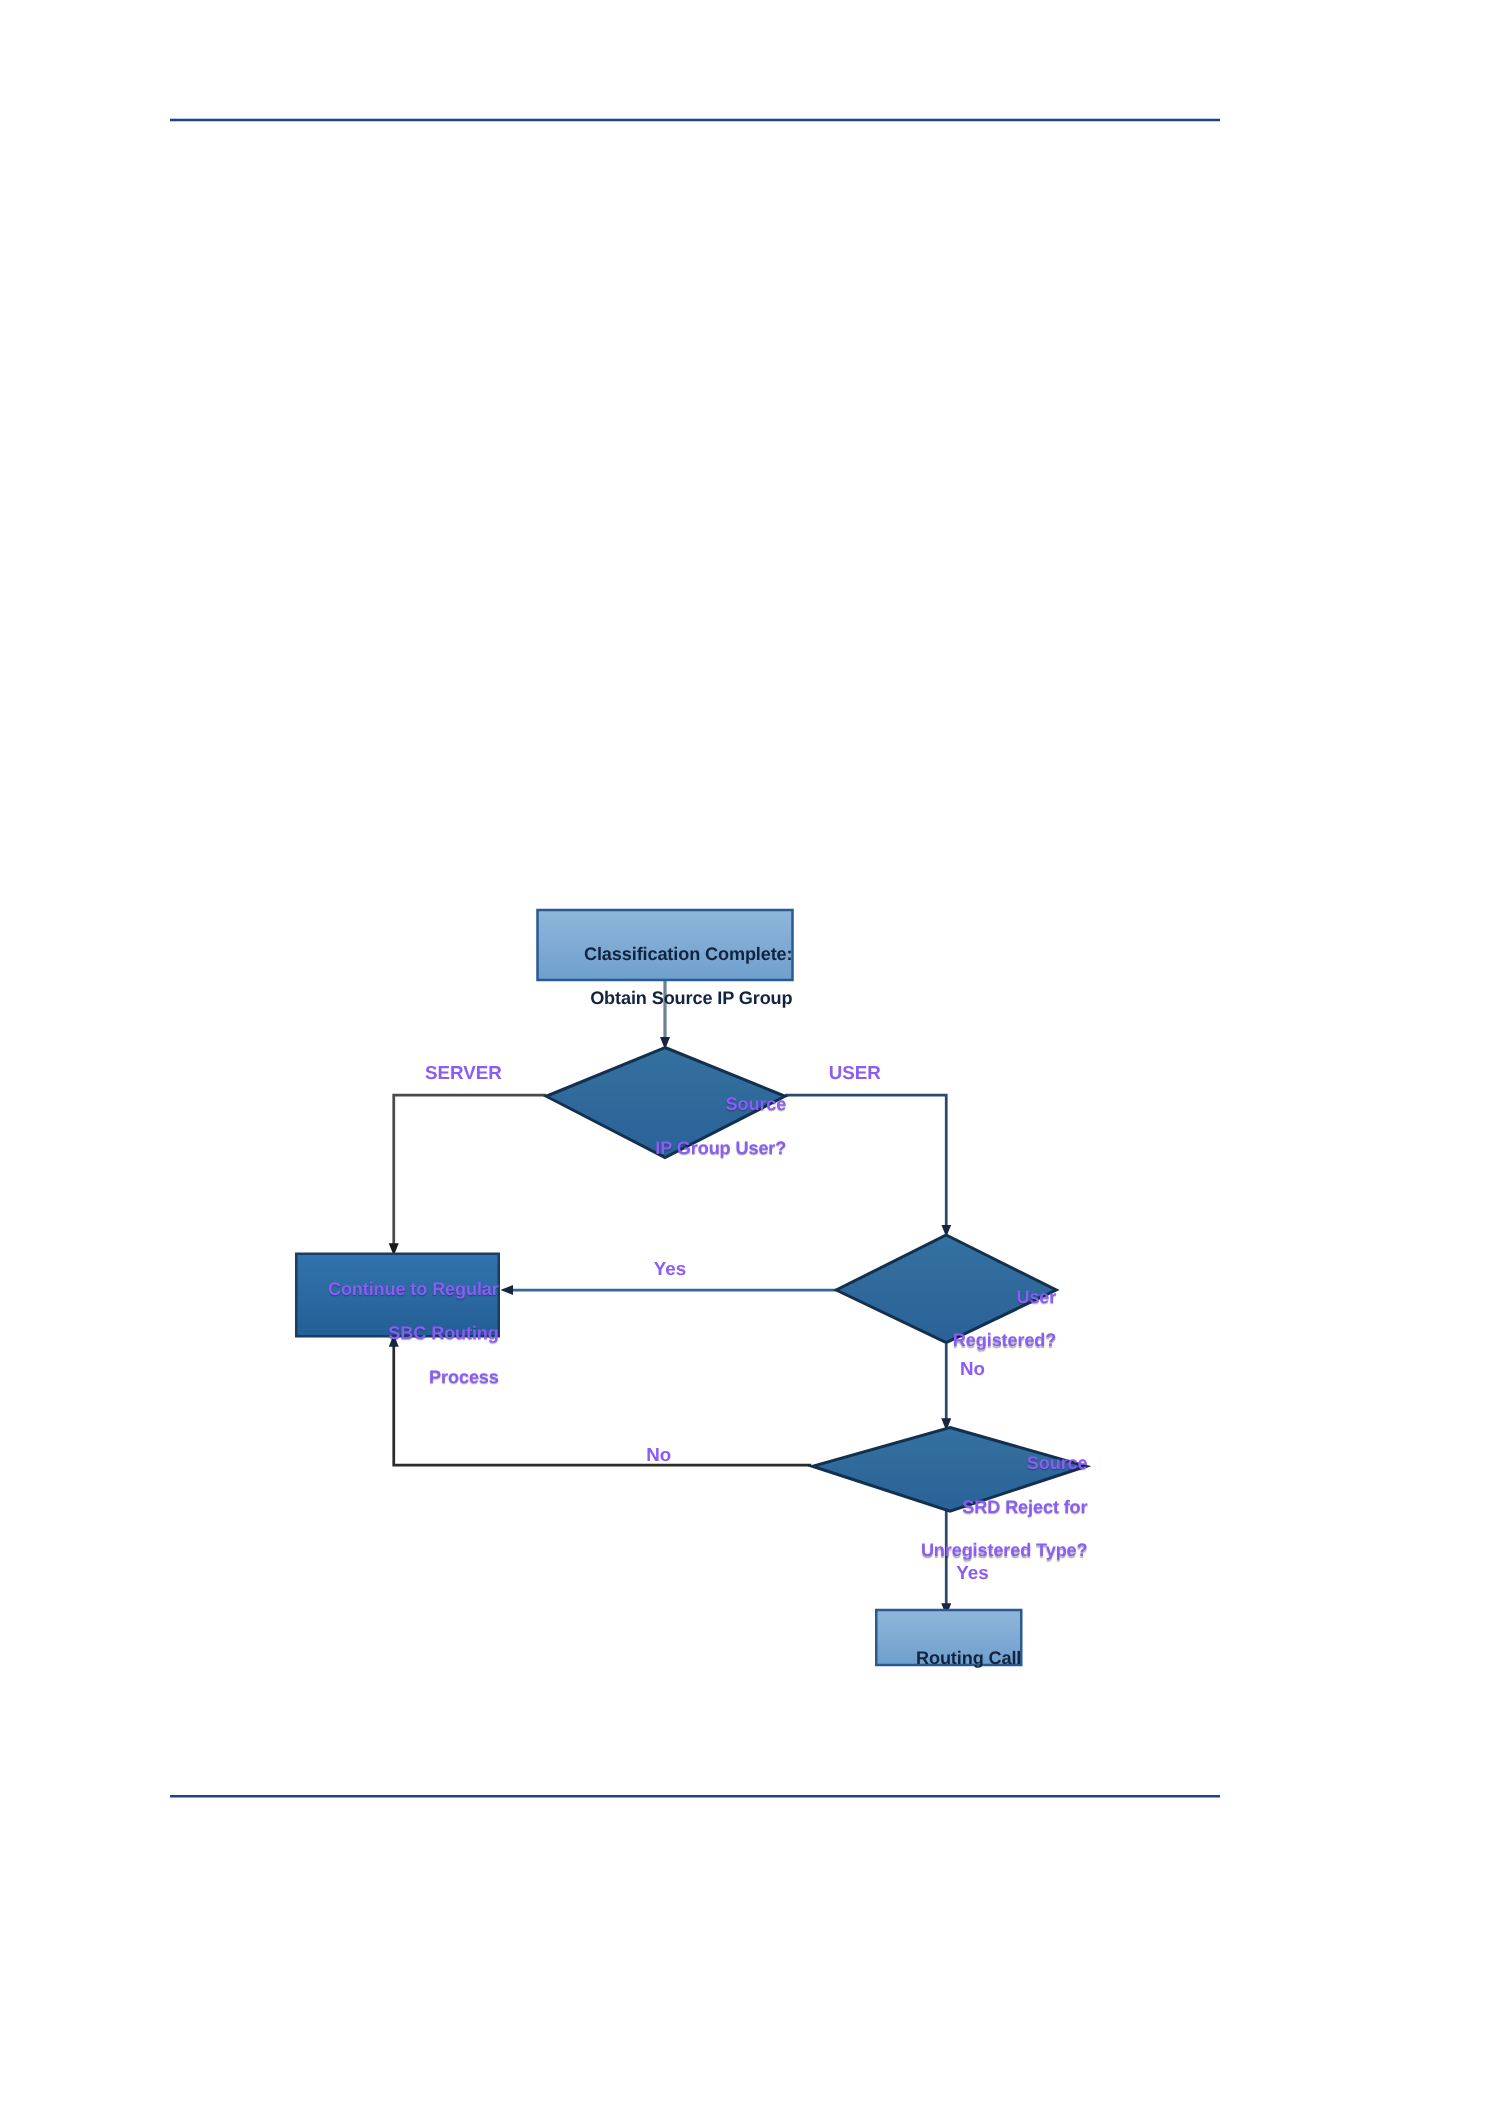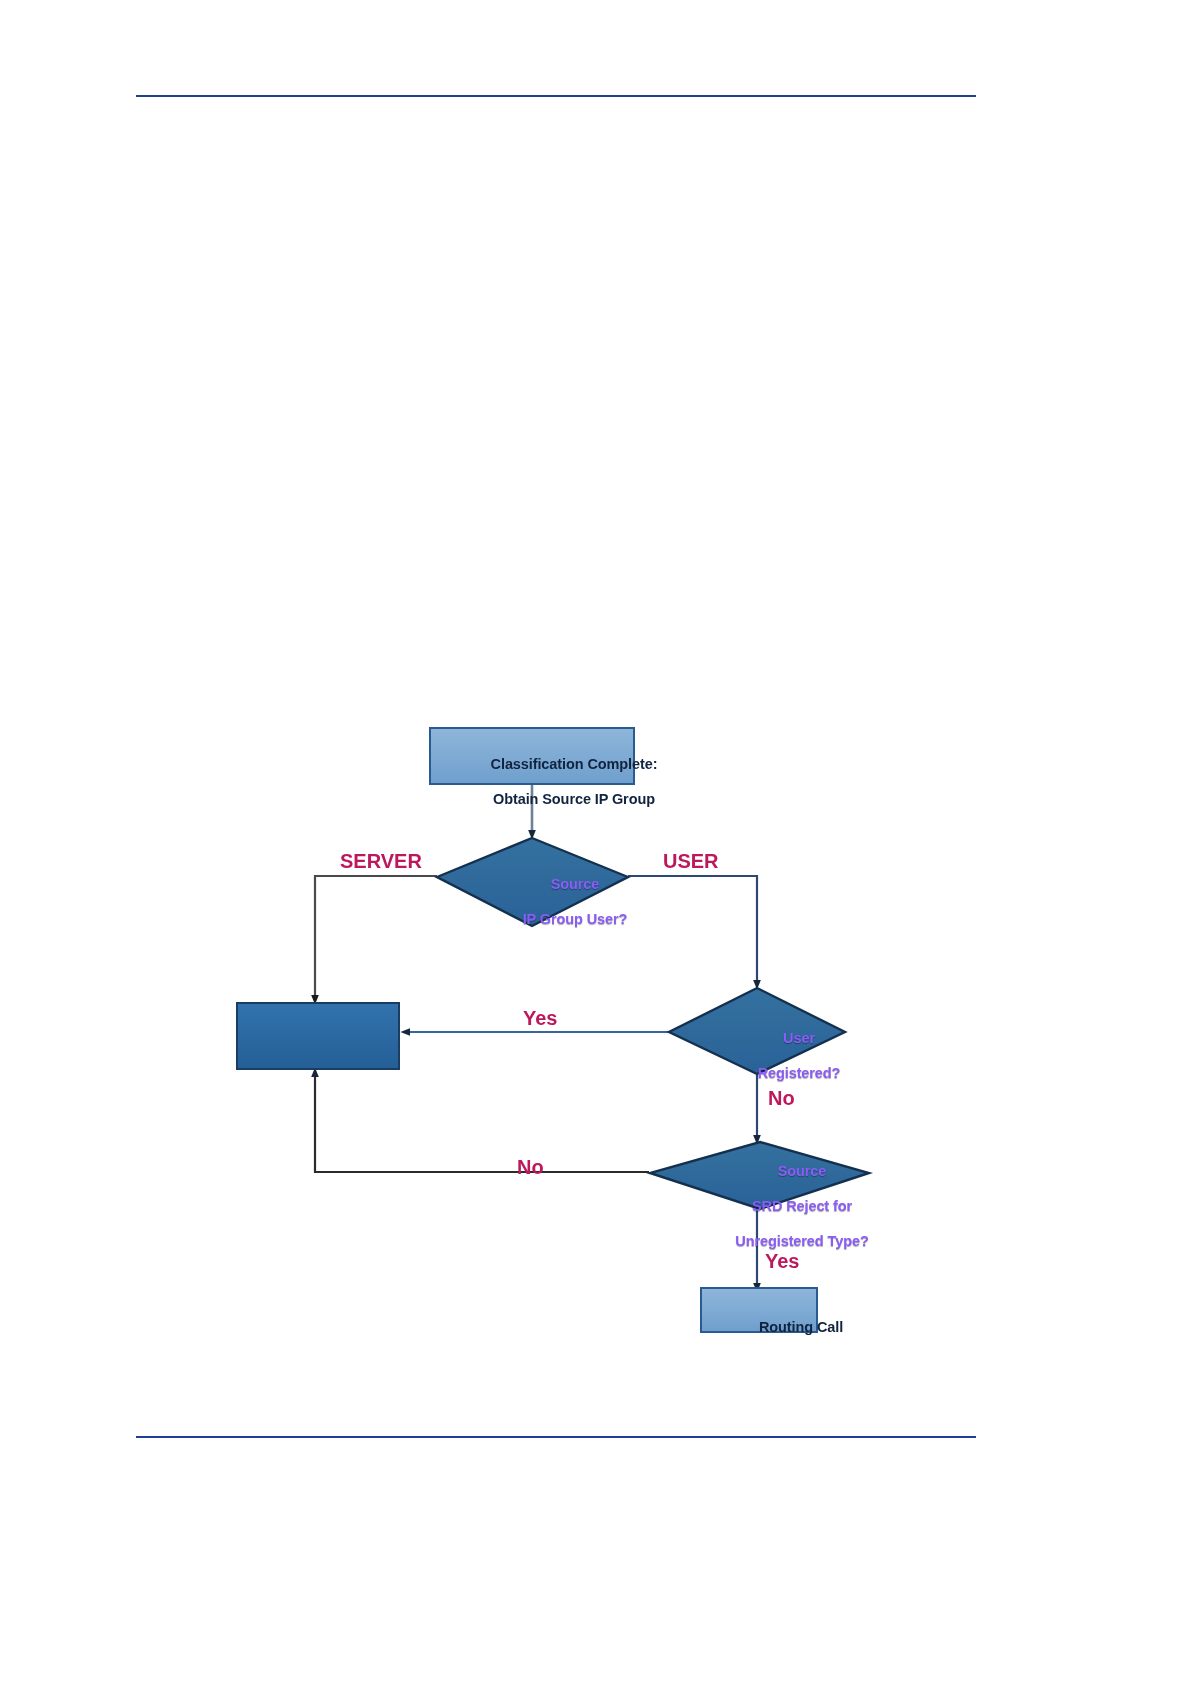--- a/index.html
+++ b/index.html
@@ -42,44 +42,43 @@
   }
   .flowchart svg {
     position: absolute;
     left: 0;
     top: 0;
   }
 
   
   .node-label {
     position: absolute;
-    text-align: center;
+    text-align: right;
     font-weight: bold;
     line-height: 1.22;
     white-space: pre-line;
     pointer-events: none;
-    padding-left: 42px;
   }
   .node-label.light {
     color: #11243f;
     font-size: 14.5px;
     letter-spacing: -0.1px;
   }
   .node-label.dark {
     color: #8b5cf6;
     font-size: 14.5px;
     letter-spacing: -0.1px;
     text-shadow: 0 1px 1px rgba(0,0,0,.35);
   }
 
   .edge-label {
     position: absolute;
     font-weight: bold;
-    font-size: 20px;
-    color: #be185d;
+    font-size: 15px;
+    color: #8b5cf6;
     white-space: nowrap;
   }
 </style>
 </head>
 <body>
 
 <div class="page">
 
   <div class="rule header"></div>
   <div class="rule footer"></div>
@@ -138,20 +137,25 @@
     <div class="node-label light" style="left:430px; top:738px; width:204px;">
       <span>Classification Complete:</span><br>
       <span>Obtain Source IP Group</span>
     </div>
 
     <div class="node-label dark" style="left:437px; top:858px; width:192px;">
       <span>Source</span><br>
       <span>IP Group User?</span>
     </div>
 
+    <div class="node-label dark" style="left:237px; top:1006px; width:162px;">
+      <span>Continue to Regular</span><br>
+      <span>SBC Routing</span><br>
+      <span>Process</span>
+    </div>
 
     <div class="node-label dark" style="left:669px; top:1012px; width:176px;">
       <span>User</span><br>
       <span>Registered?</span>
     </div>
 
     <div class="node-label dark" style="left:650px; top:1145px; width:220px;">
       <span>Source</span><br>
       <span>SRD Reject for</span><br>
       <span>Unregistered Type?</span>

